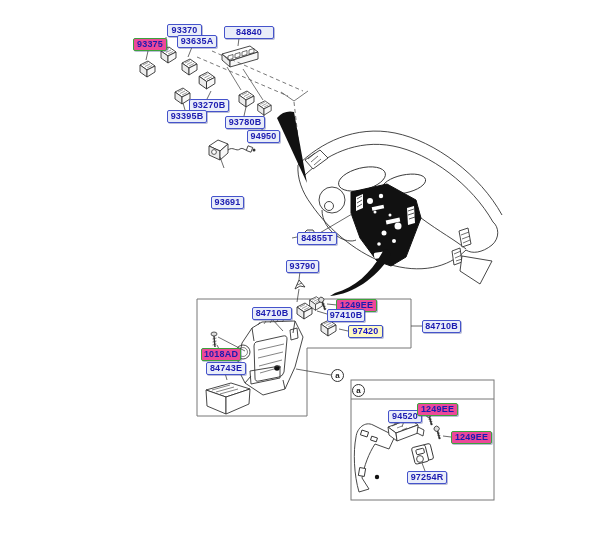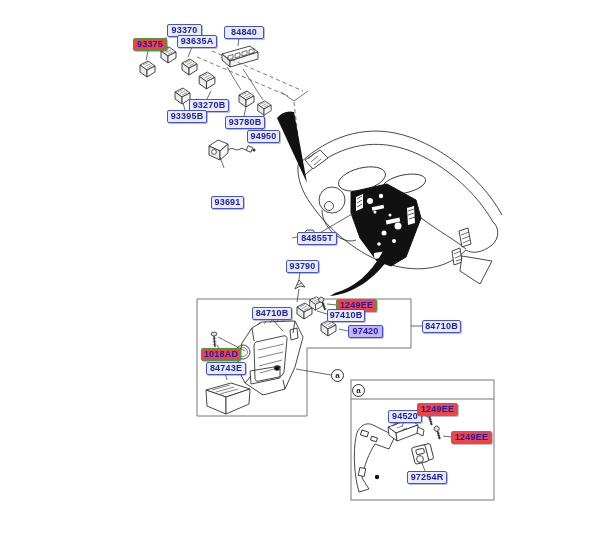--- a/index.html
+++ b/index.html
@@ -3,22 +3,22 @@
 <meta charset="utf-8">
 <style>
   html,body{margin:0;padding:0;background:#fff;}
   .stage{position:relative;width:615px;height:533px;background:#fff;
          font-family:"Liberation Sans",sans-serif;overflow:hidden;}
   svg.art{position:absolute;left:0;top:0;}
   .lbl{position:absolute;box-sizing:border-box;height:13px;line-height:10px;
        font-size:9px;font-weight:700;color:#1b1bb0;text-align:center;
        border:1.5px solid #4553cb;background:#e9edf9;border-radius:2px;
        box-shadow:1px 1px 0 rgba(60,70,140,.35);letter-spacing:.2px;cursor:pointer;}
-  .lbl.green{border-color:#3da23d;background:#ef4444;}
-  .lbl.hl{background:#c4b5fd;border-color:#3c50c8;color:#1a16c8;}
+  .lbl.green{border-color:#3da23d;background:#ec4899;}
+  .lbl.hl{background:#fef9c3;border-color:#3c50c8;color:#1a16c8;}
   .callout{position:absolute;width:11px;height:11px;border:1px solid #333;
            border-radius:50%;font-size:8px;line-height:11px;text-align:center;
            color:#222;background:#fff;font-weight:700;}
 </style>
 </head>
 <body>
 
 <div class="stage">
 
   <svg class="art" width="615" height="533" viewBox="0 0 615 533">
@@ -218,21 +218,21 @@
       <path d="M451,437 L443,436"></path>
       <path d="M425,471 L422,463"></path>
       <path d="M296,369 L331,375"></path>
       <path d="M318,234 L352,214"></path>
     </g>
   </svg>
 
   <div class="lbl" style="left:151px;top:24px;width:35px;margin-left:16px;">93370</div>
   <div class="lbl green" style="left:133px;top:38px;width:34px;">93375</div>
   <div class="lbl" style="left:177px;top:35px;width:40px;">93635A</div>
-  <div class="lbl" style="left:224px;top:26px;width:40px;">84840</div>
+  <div class="lbl" style="left:224px;top:26px;width:50px;">84840</div>
   <div class="lbl" style="left:189px;top:99px;width:40px;">93270B</div>
   <div class="lbl" style="left:167px;top:110px;width:40px;">93395B</div>
   <div class="lbl" style="left:225px;top:116px;width:40px;">93780B</div>
   <div class="lbl" style="left:247px;top:130px;width:33px;">94950</div>
   <div class="lbl" style="left:211px;top:168px;width:33px;margin-top:28px;">93691</div>
   <div class="lbl" style="left:253px;top:232px;width:40px;margin-left:44px;">84855T</div>
   <div class="lbl" style="left:286px;top:260px;width:33px;">93790</div>
   <div class="lbl green" style="left:336px;top:299px;width:41px;">1249EE</div>
   <div class="lbl" style="left:252px;top:307px;width:40px;">84710B</div>
   <div class="lbl" style="left:327px;top:309px;width:38px;">97410B</div>

